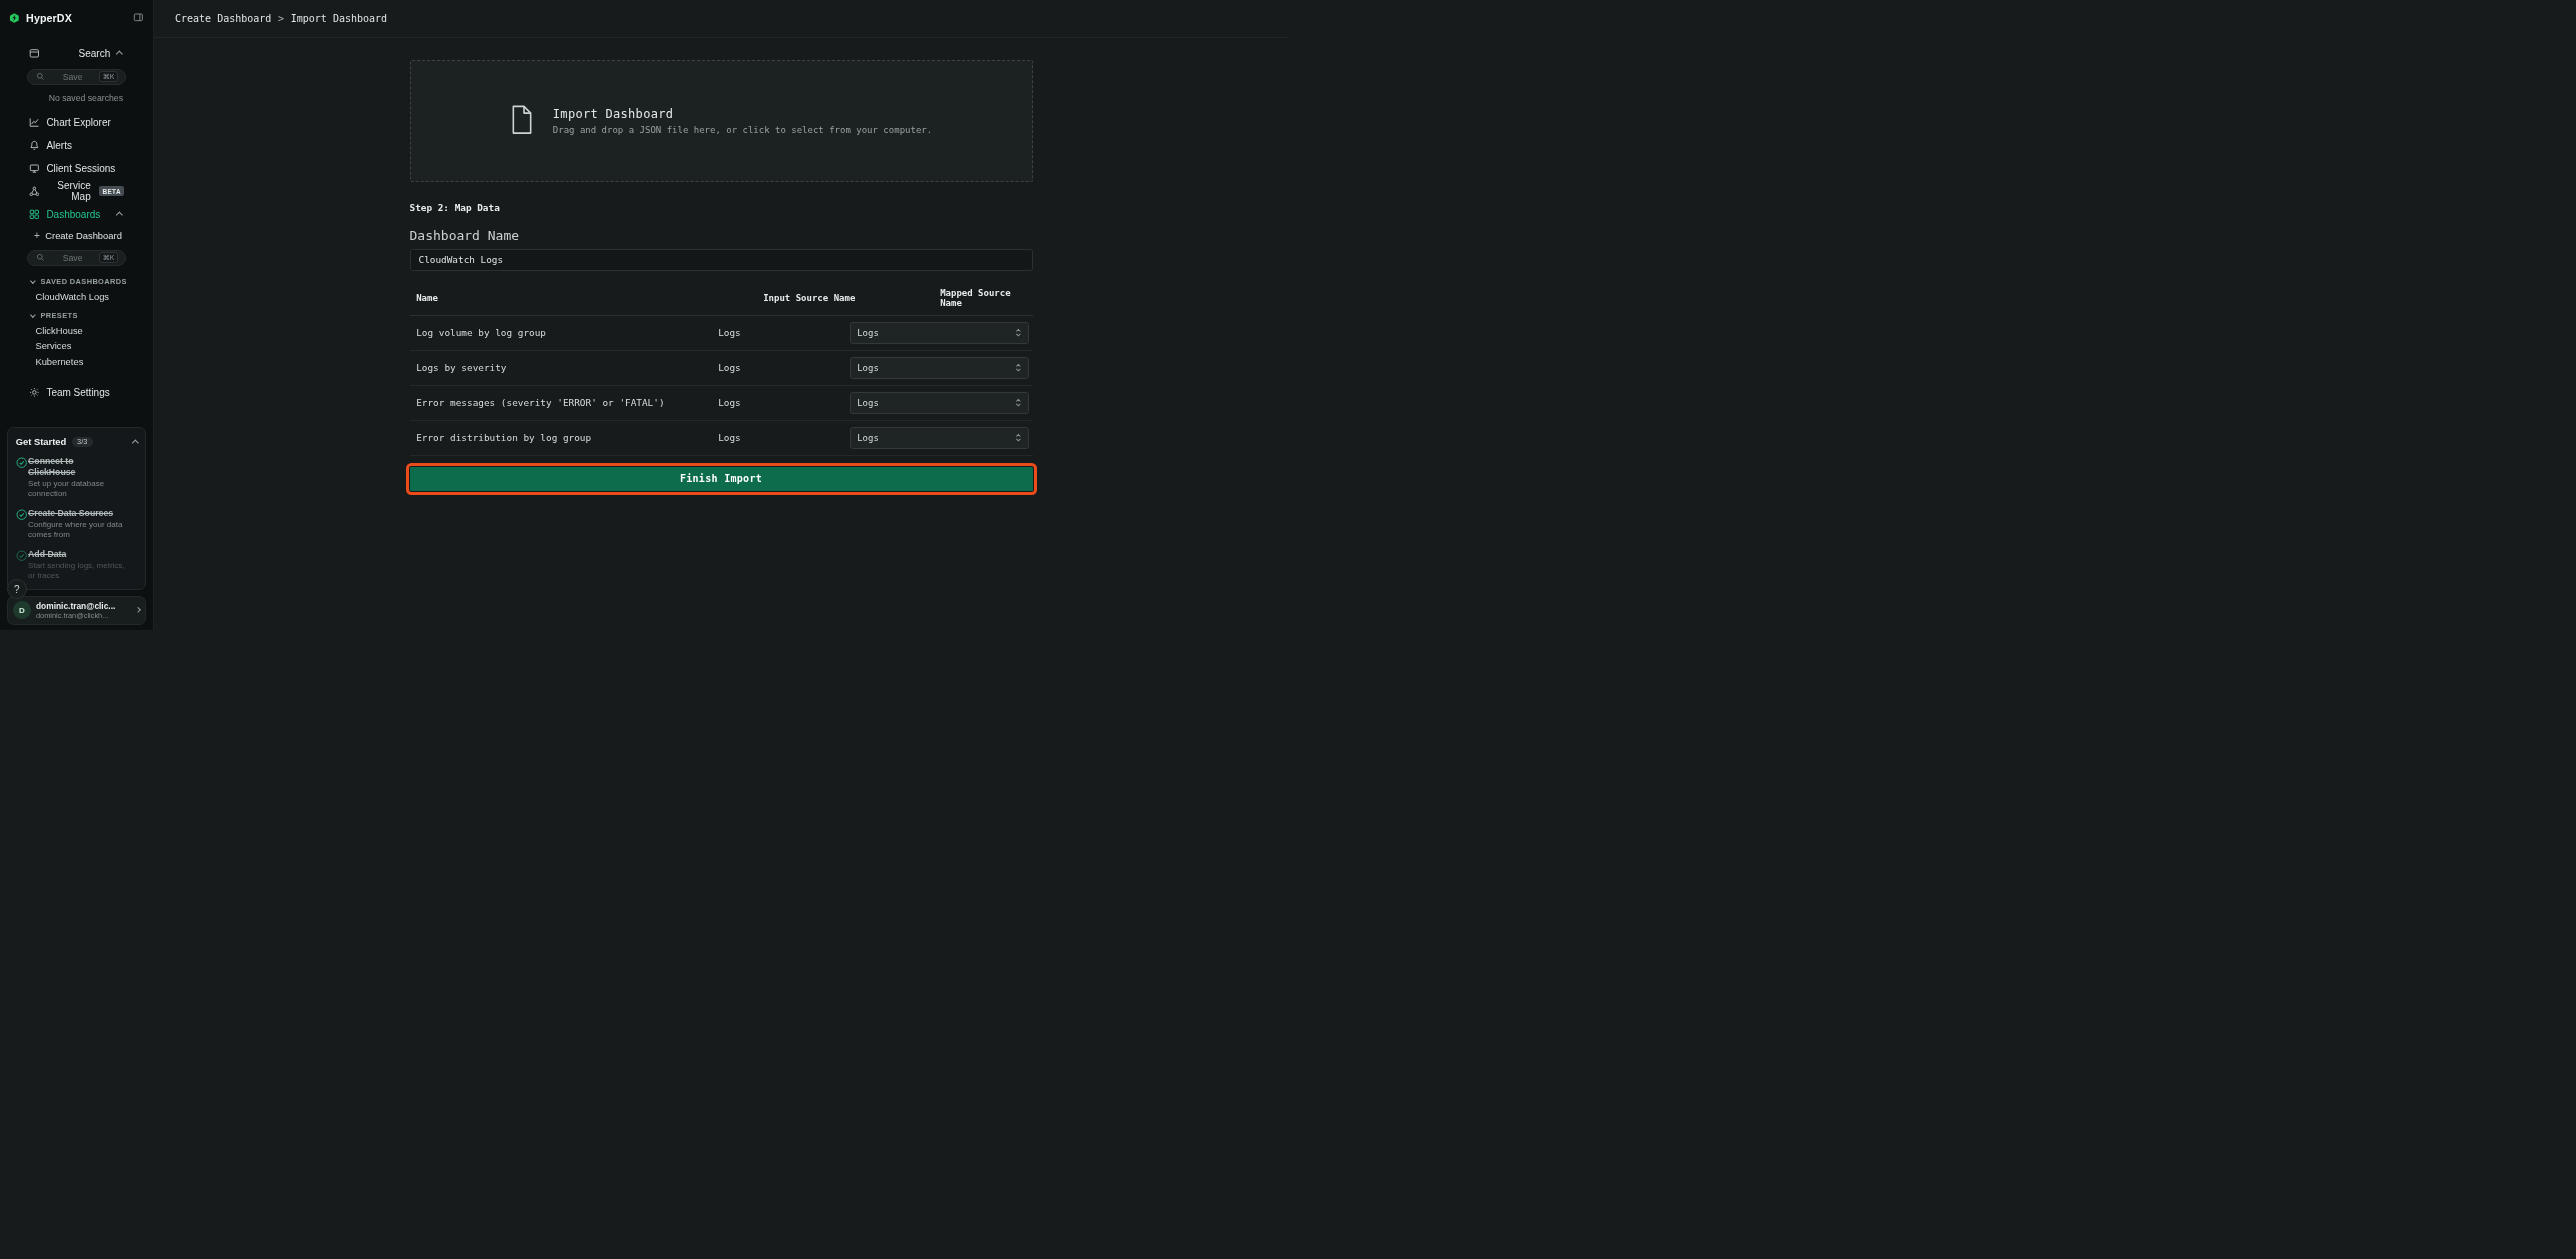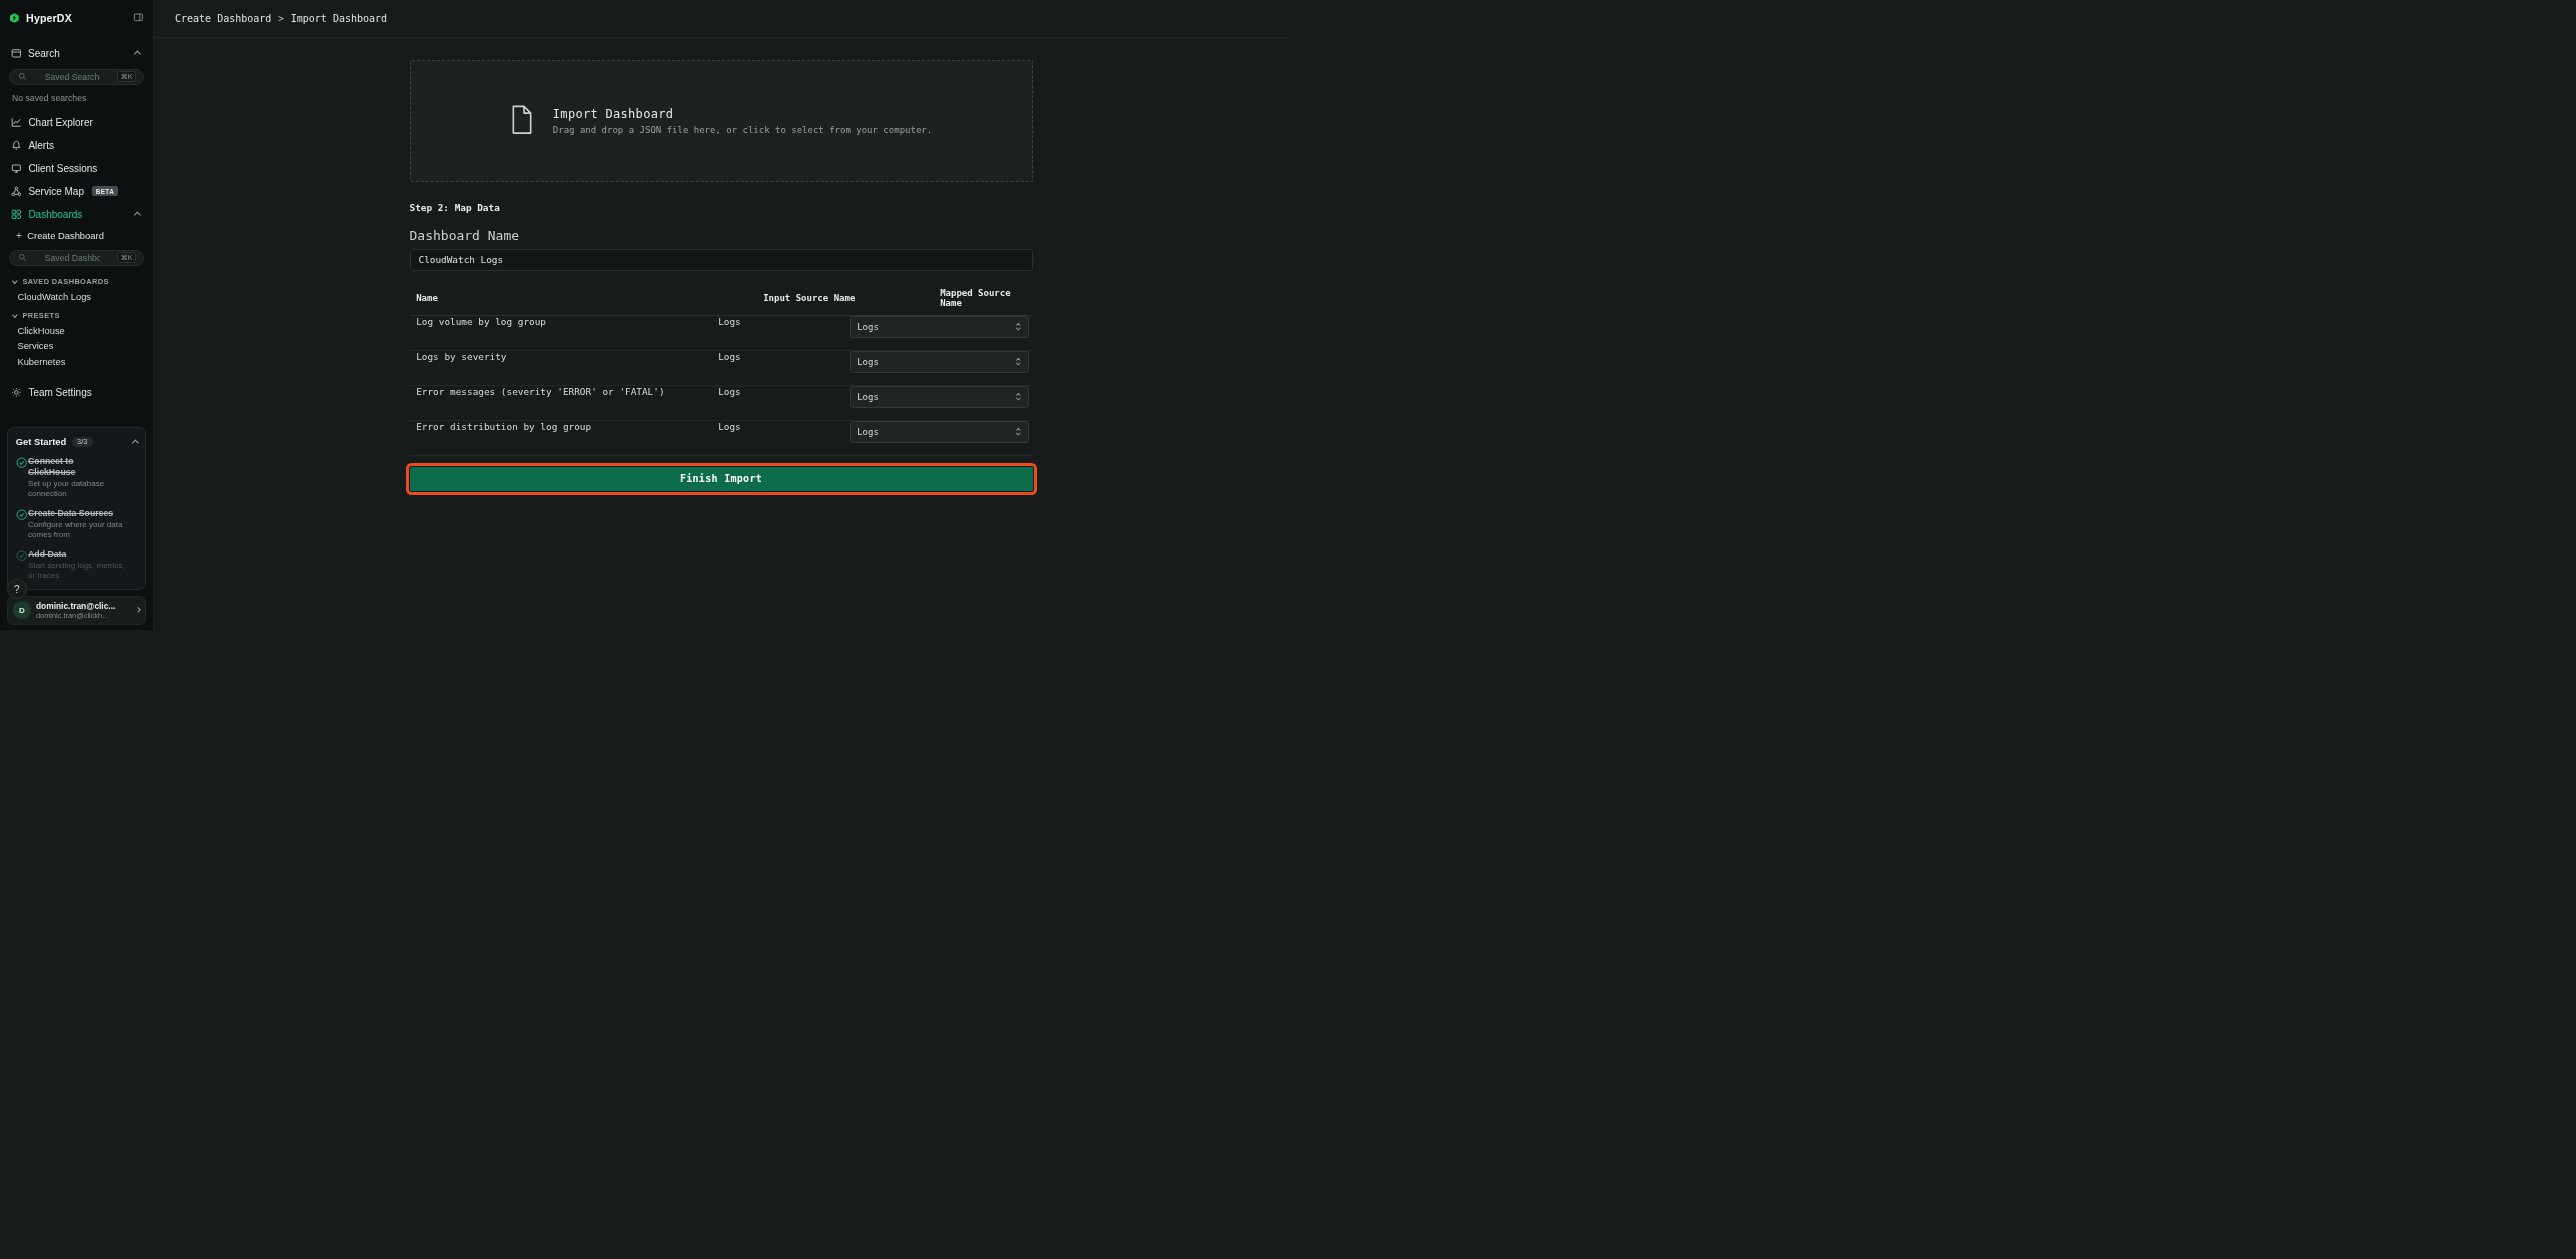--- a/index.html
+++ b/index.html
@@ -18,21 +18,21 @@
     width: 154px; min-width: 154px; height: 100%;
     background: #0d1011;
     border-right: 0.7px solid #1c2122;
     display: flex; flex-direction: column;
     position: relative;
   }
   .logo-row { height: 35px; display: flex; align-items: center; gap: 6px; padding: 0 9.4px; justify-content: flex-end; }
   .brand { font-size: 10.7px; font-weight: bold; color: #f1f4f4; flex: 1; letter-spacing: 0.1px; }
   .icon-btn { color: #8d9696; display: flex; align-items: center; cursor: pointer; }
 
-  .nav { flex: 1; padding: 0 8px; overflow: hidden; }
+  .nav { flex: 1; padding: 0 26px; overflow: hidden; text-align: right; }
   .section-head { height: 23px; display: flex; align-items: center; gap: 6.7px; padding: 0 2.7px; margin-top: 6.7px; cursor: pointer; }
   .section-head .lbl { flex: 1; font-size: 10px; color: #e3e7e7; }
   .ico { width: 10.7px; display: inline-flex; justify-content: center; color: #c2c9c9; flex: none; }
 
   .searchbox {
     height: 16px; display: flex; align-items: center; gap: 17px;
     padding: 0 6.7px; margin: 4px 1.3px 0;
     background: #191e1f; border: 0.7px solid #262b2c; border-radius: 10px;
     cursor: text;
   }
@@ -105,21 +105,21 @@
   .text-input {
     margin-top: 6px; width: 100%; height: 22px;
     background: #131718; border: 0.7px solid #2b3031; border-radius: 2.7px;
     color: #dde2e2; font-size: 9.4px; padding: 0 8px;
     font-family: "DejaVu Sans Mono", monospace; outline: none;
   }
 
   .tbl { margin-top: 9.4px; }
   .thead { display: flex; align-items: center; border-bottom: 0.7px solid #2c3233; padding: 7.4px 0 7.4px 6.7px; font-size: 9px; font-weight: bold; color: #e7ebeb; gap: 45px; }
   .c1 { flex: 0 0 302px; } .c2 { flex: 0 0 132px; } .c3 { flex: 1; }
-  .trow { display: flex; align-items: flex-start; height: 35px; border-bottom: 0.7px solid #232829; padding-left: 6.7px; font-size: 9.4px; color: #d8dddd; }
+  .trow { display: flex; align-items: center; height: 35px; border-bottom: 0.7px solid #232829; padding-left: 6.7px; font-size: 9.4px; color: #d8dddd; }
   .select {
     width: 179px; height: 22px;
     background: #1f2425; border: 0.7px solid #333939; border-radius: 2.7px;
     display: flex; align-items: center; justify-content: space-between;
     padding: 0 6px; font-size: 9px; color: #d6dbdb; cursor: pointer;
   }
 
   .finish { margin-top: 10.7px; border-radius: 12px; }
   .finish-btn {
     display: block; width: 100%; height: 24px;

